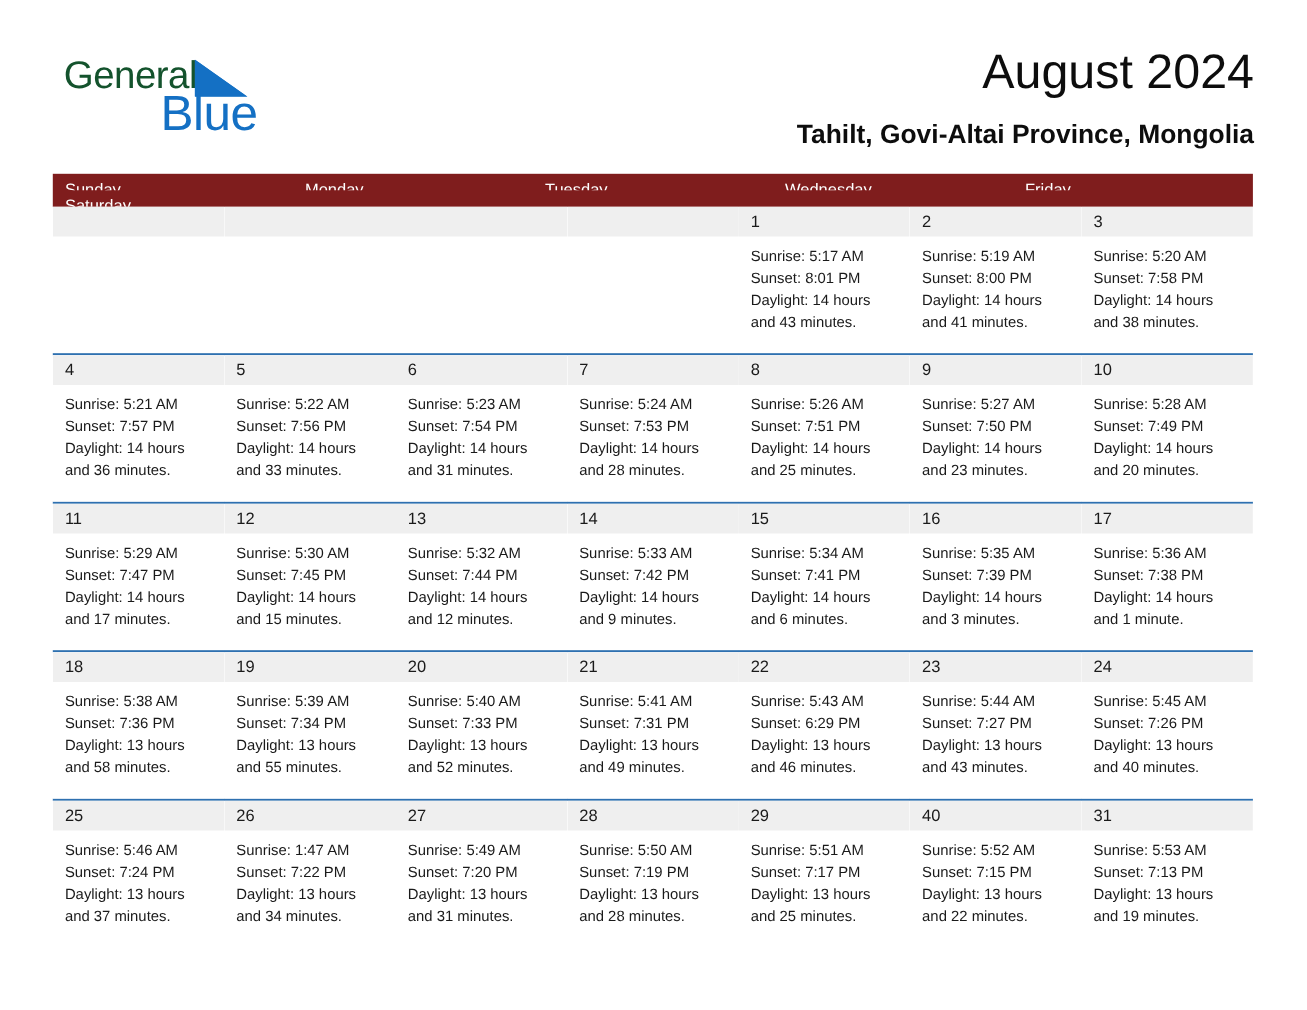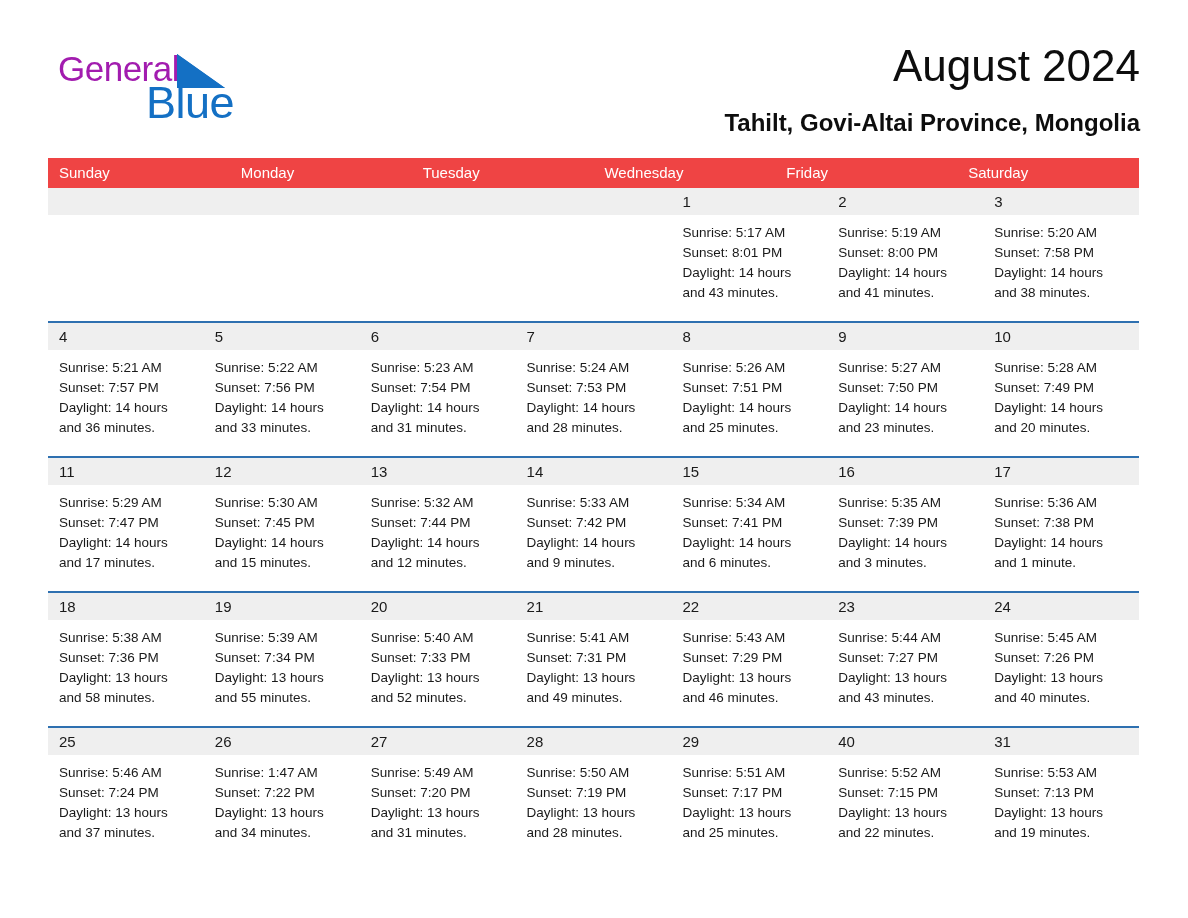--- a/index.html
+++ b/index.html
@@ -41,21 +41,21 @@
     left: 0;
     top: 0;
     height: 42px;
     display: flex;
     align-items: flex-start;
   }
   .logo-general {
     font-size: 35px;
     line-height: 38px;
     letter-spacing: -0.5px;
-    color: #a21caf;
+    color: #14532d;
     font-family: "Liberation Sans", sans-serif;
   }
   .logo-triangle {
     width: 48px;
     height: 34px;
     margin-left: -2px;
     margin-top: 4px;
     display: block;
   }
   .logo-blue {
@@ -93,22 +93,22 @@
 
   
   .calendar {
     position: absolute;
     left: 48px;
     top: 158px;
     width: 1091px;
   }
   .weekday-header {
     display: grid;
-    grid-template-columns: repeat(6, 1fr);
-    background: #ef4444;
+    grid-template-columns: repeat(5, 1fr);
+    background: #7f1d1d;
     height: 30px;
   }
   .weekday {
     color: #ffffff;
     font-size: 15px;
     line-height: 30px;
     padding-left: 11px;
     white-space: nowrap;
     overflow: hidden;
   }
@@ -442,21 +442,21 @@
               <div class="day-line">Daylight: 13 hours</div>
               <div class="day-line">and 49 minutes.</div>
             </div>
           </div>
           <div class="day-cell">
             <div class="day-number-band">
               <span class="day-number">22</span>
             </div>
             <div class="day-body">
               <div class="day-line">Sunrise: 5:43 AM</div>
-              <div class="day-line">Sunset: 7:29 PM</div>
+              <div class="day-line">Sunset: 6:29 PM</div>
               <div class="day-line">Daylight: 13 hours</div>
               <div class="day-line">and 46 minutes.</div>
             </div>
           </div>
           <div class="day-cell">
             <div class="day-number-band">
               <span class="day-number">23</span>
             </div>
             <div class="day-body">
               <div class="day-line">Sunrise: 5:44 AM</div>

